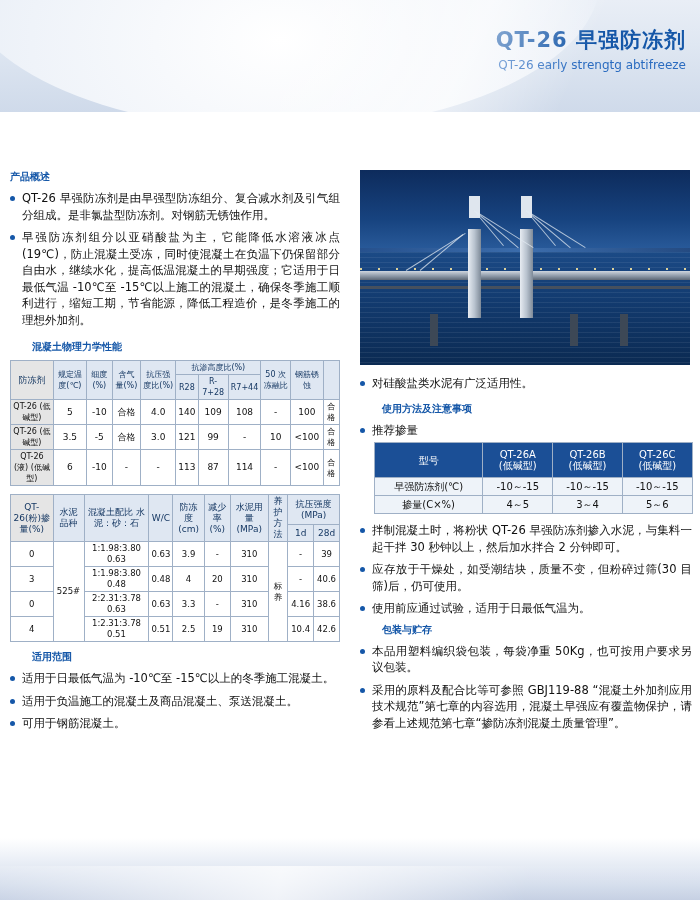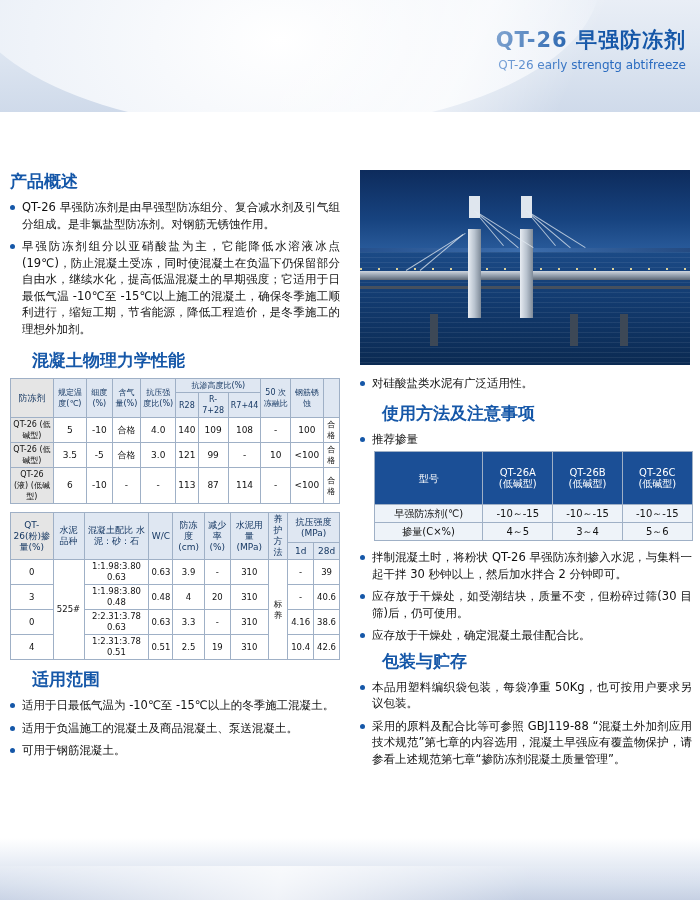--- a/index.html
+++ b/index.html
@@ -39,21 +39,21 @@
   }
   .footband:after{
     content:"";position:absolute;left:0;bottom:0;width:700px;height:34px;
     background:linear-gradient(100deg,rgba(255,255,255,.1) 0%,rgba(255,255,255,.75) 40%,rgba(255,255,255,.05) 75%);
   }
   
   .col-left{position:absolute;left:10px;top:170px;width:330px;}
   .col-right{position:absolute;left:360px;top:170px;width:332px;}
 
   h3.sec{
-    color:#1557a8;font-size:17px;font-weight:bold;margin:0 0 6px 0;
+    color:#1557a8;font-size:10px;font-weight:bold;margin:0 0 6px 0;
   }
   h3.sec.indent{margin-left:22px;}
   p.body{
     margin:0 0 6px 0;font-size:11.5px;line-height:16.5px;text-align:justify;
     text-indent:0;
   }
   .bullet{position:relative;padding-left:12px;}
   .bullet:before{
     content:"";position:absolute;left:0;top:6px;width:5px;height:5px;border-radius:50%;
     background:#1557a8;
@@ -108,21 +108,21 @@
 
   
   table{border-collapse:collapse;font-size:9px;}
   .t1,.t2,.t3{width:100%;}
   .t1 td,.t1 th,.t2 td,.t2 th,.t3 td,.t3 th{
     border:1px solid #9fb0c6;padding:1px 2px;text-align:center;vertical-align:middle;
     line-height:11px;
   }
   .t1 th,.t2 th,.t3 th{background:#dfe7f2;font-weight:normal;color:#10335f;}
   .t1 .hdr0,.t3 .hdr0{background:#e5e5e5;}
-  .t2 thead th{background:#1b4f96;color:#ffffff;font-weight:normal;font-size:10px;padding:15px 2px;margin-top:48px;}
+  .t2 thead th{background:#1b4f96;color:#ffffff;font-weight:normal;font-size:10px;padding:6px 2px;margin-top:48px;}
   .t2 td{font-size:10px;padding:3px 2px;background:#eef3f9;}
   .t2 td.lbl{background:#eef3f9;}
   .small{font-size:8px;}
   .tblwrap{margin:4px 0 8px 0;}
   .t3 td{font-size:8.5px;}
 </style>
 </head>
 <body>
 
 <div class="header">
@@ -330,20 +330,20 @@
           <td>4～5</td>
           <td>3～4</td>
           <td>5～6</td>
         </tr>
       </tbody>
     </table>
   </div>
 
   <p class="body bullet">拌制混凝土时，将粉状 QT-26 早强防冻剂掺入水泥，与集料一起干拌 30 秒钟以上，然后加水拌合 2 分钟即可。</p>
   <p class="body bullet">应存放于干燥处，如受潮结块，质量不变，但粉碎过筛(30 目筛)后，仍可使用。</p>
-  <p class="body bullet">应存放于干燥处，确定混凝土最佳配合比。</p>
+  <p class="body bullet">使用前应通过试验，适用于日最低气温为。</p>
 
   <h3 class="sec indent" style="">包装与贮存</h3>
   <p class="body bullet">本品用塑料编织袋包装，每袋净重 50Kg，也可按用户要求另议包装。</p>
   <p class="body bullet">采用的原料及配合比等可参照 GBJ119-88 “混凝土外加剂应用技术规范”第七章的内容选用，混凝土早强应有覆盖物保护，请参看上述规范第七章“掺防冻剂混凝土质量管理”。</p>
 </div>
 
 <div class="footband"></div>
 
 </body></html>

